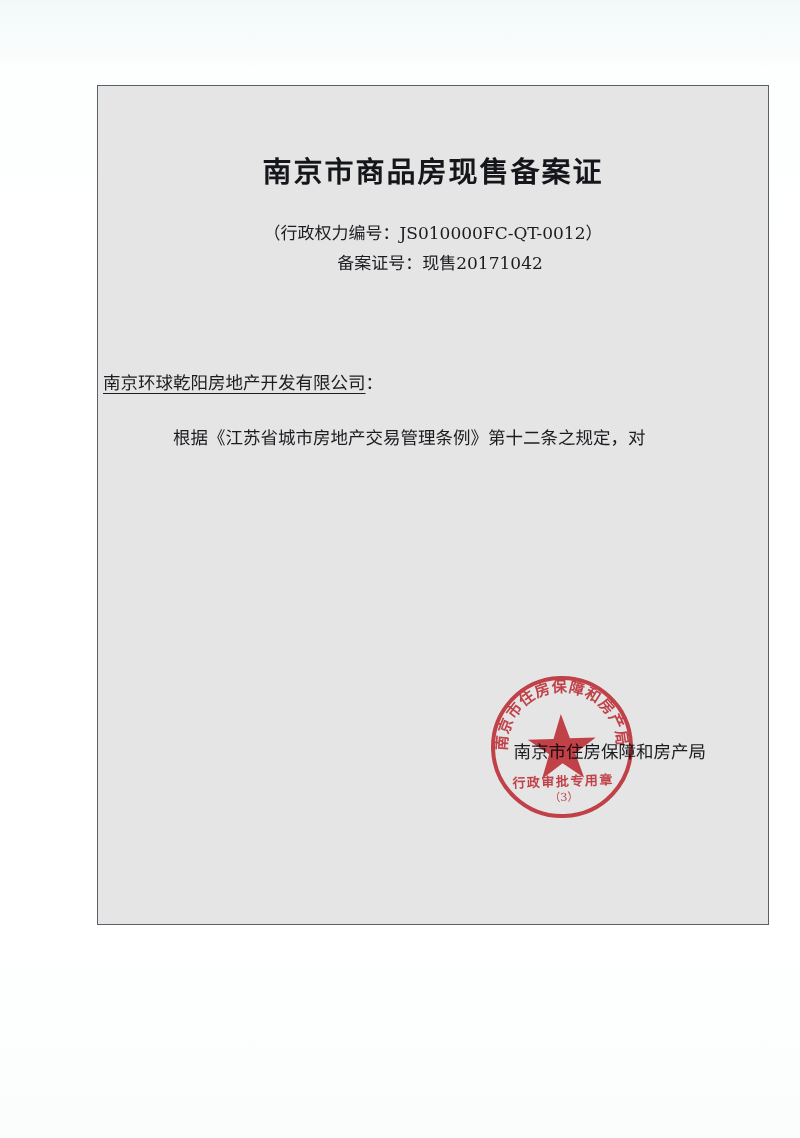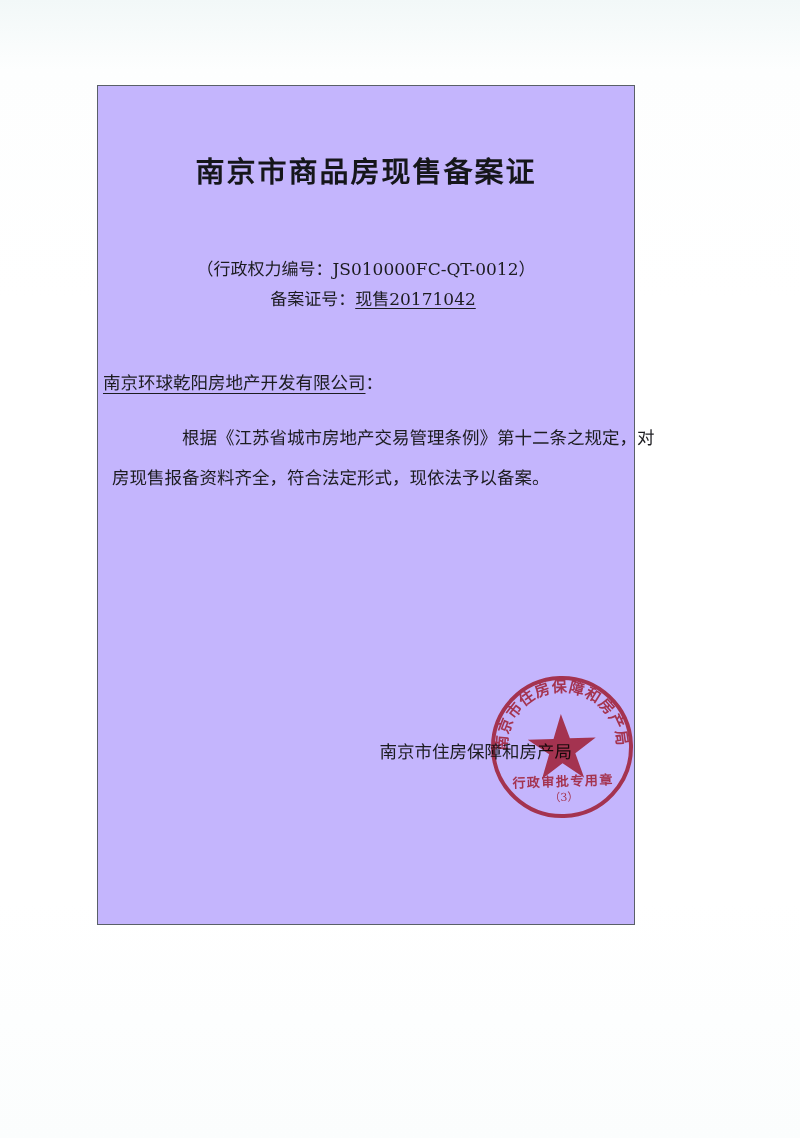--- a/index.html
+++ b/index.html
@@ -23,24 +23,24 @@
     inset: 0;
     background:
       linear-gradient(180deg, #f2f8f8 0px, #fdfefe 70px, #ffffff 300px, #ffffff 900px, #fbfdfd 1138px);
     pointer-events: none;
   }
 
   .doc-frame {
     position: absolute;
     left: 97px;
     top: 85px;
-    width: 538px;
+    width: 672px;
     height: 840px;
     border: 1.5px solid #5a6068;
-    background: #c4b5fd;
+    background: #e5e5e5;
     box-sizing: border-box;
   }
 
   .doc-inner {
     position: absolute;
     inset: 0;
     padding: 0;
   }
 
   .doc-title {
@@ -58,31 +58,29 @@
 
   .subtitle-block {
     position: absolute;
     left: 0;
     right: 0;
     top: 132px;
     text-align: center;
     font-size: 17px;
     line-height: 30px;
     color: #1c1c20;
-    margin-top: 36px;
   }
   .subtitle-line {
     display: block;
     white-space: nowrap;
   }
   .sub-indent {
     padding-left: 14px;
   }
   .underlined {
-    text-decoration: underline;
     text-underline-offset: 3px;
   }
 
   .recipient {
     position: absolute;
     left: 5px;
     top: 283px;
     font-size: 17.5px;
     color: #1c1c20;
     white-space: nowrap;
@@ -95,21 +93,20 @@
 
   .body-text {
     position: absolute;
     left: 5px;
     right: 7px;
     top: 332px;
     font-size: 17.5px;
     line-height: 40px;
     color: #1c1c20;
     text-align: justify;
-    margin-left: 9px;
   }
   .body-line {
     display: block;
     white-space: nowrap;
   }
   .body-line.first {
     text-indent: 70px;
   }
   .addr {
     text-decoration: underline;
@@ -175,21 +172,20 @@
 
     <div class="subtitle-block">
       <span class="subtitle-line"><span>（行政权力编号：</span><span>JS010000FC-QT-0012</span><span>）</span></span>
       <span class="subtitle-line sub-indent"><span>备案证号：</span><span class="underlined">现售20171042</span></span>
     </div>
 
     <div class="recipient"><span class="name">南京环球乾阳房地产开发有限公司</span><span>：</span></div>
 
     <div class="body-text">
       <span class="body-line first">根据《江苏省城市房地产交易管理条例》第十二条之规定，对</span>
-      <span class="body-line">房现售报备资料齐全，符合法定形式，现依法予以备案。</span>
     </div>
 
     <div class="sign-block">
       <span class="sign-issuer">南京市住房保障和房产局</span>
     </div>
 
     <div class="seal">
       <svg viewBox="0 0 146 146" xmlns="http://www.w3.org/2000/svg">
         <defs>
           <path id="arcTop" d="M 18,73 A 55,55 0 0 1 128,73" fill="none"></path>

